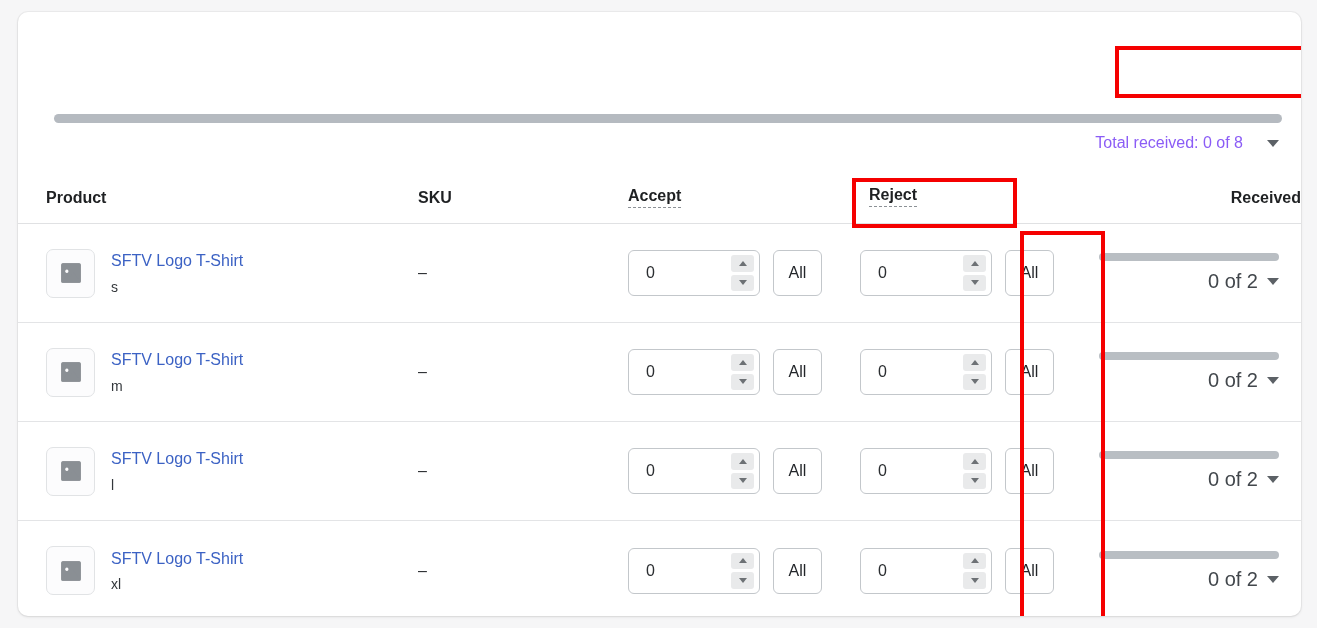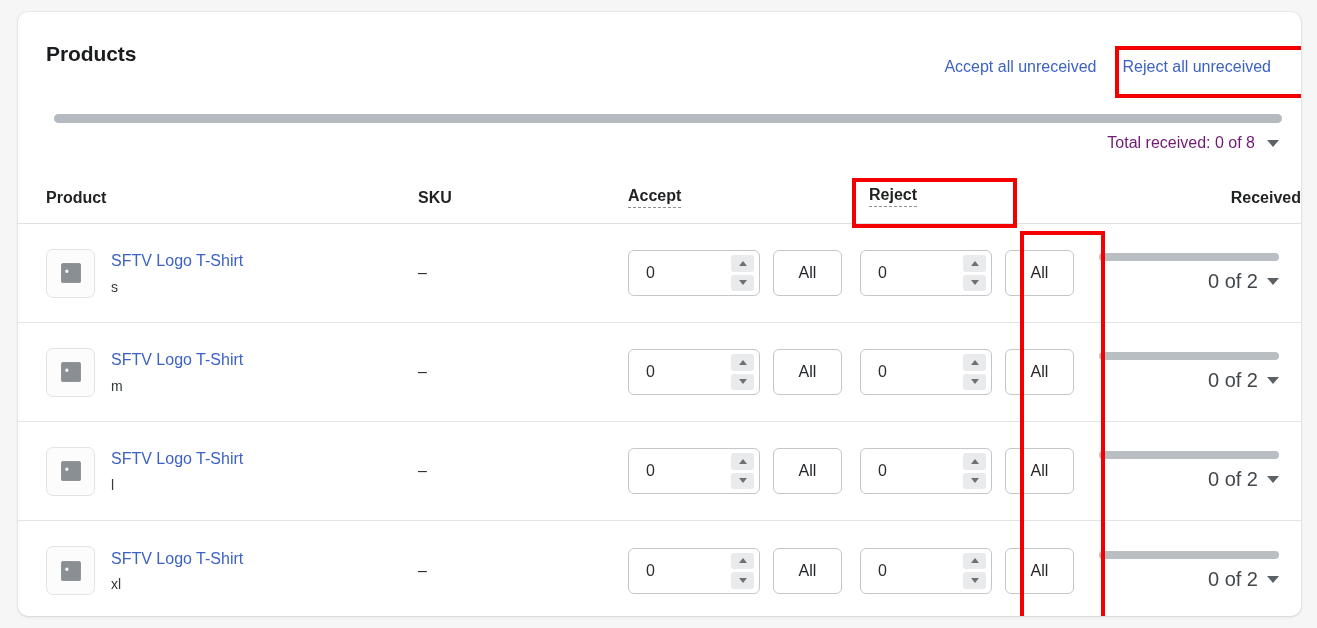--- a/index.html
+++ b/index.html
@@ -63,23 +63,23 @@
     background: #b5bac0;
     border-radius: 6px;
   }
 
   
   .total-received {
     position: absolute;
     right: 22px; top: 122px;
     display: flex;
     align-items: center;
-    gap: 12px;
-    font-size: 16px;
-    color: #701a75;
+    gap: 24px;
+    font-size: 16px;
+    color: #8b5cf6;
   }
   .caret {
     width: 0; height: 0;
     border-left: 6px solid transparent;
     border-right: 6px solid transparent;
     border-top: 7px solid #5c6166;
   }
 
   
   .table {
@@ -180,21 +180,21 @@
     width:0;height:0;border-left:4px solid transparent;border-right:4px solid transparent;
     border-bottom:5px solid #6d7175;
   }
   .tri-down {
     width:0;height:0;border-left:4px solid transparent;border-right:4px solid transparent;
     border-top:5px solid #6d7175;
   }
 
   .all-btn {
     margin-left: 13px;
-    width: 69px; height: 46px;
+    width: 49px; height: 46px;
     border: 1px solid #c3c7cb;
     border-radius: 6px;
     background: #fff;
     font-size: 16px;
     color: #23262a;
     font-family: "Liberation Sans", sans-serif;
     cursor: pointer;
   }
 
   
@@ -223,27 +223,20 @@
   }
   #annot-reject-all { left: 1097px; top: 34px;  width: 200px; height: 52px; }
   #annot-reject-hdr { left: 834px;  top: 166px; width: 165px; height: 50px; }
   #annot-reject-col { left: 1002px; top: 219px; width: 85px;  height: 390px; }
 </style>
 </head>
 <body>
 
 <div class="card">
 
-  <div class="card-header">
-    <div class="card-title">Products</div>
-    <div class="header-actions">
-      <span class="link-action">Accept all unreceived</span>
-      <span class="link-action boxed">Reject all unreceived</span>
-    </div>
-  </div>
 
   <div class="hscroll-wrap">
     <div class="hscroll-thumb"></div>
   </div>
 
   <div class="total-received">
     <span>Total received: 0 of 8</span>
     <span class="caret"></span>
   </div>
 

